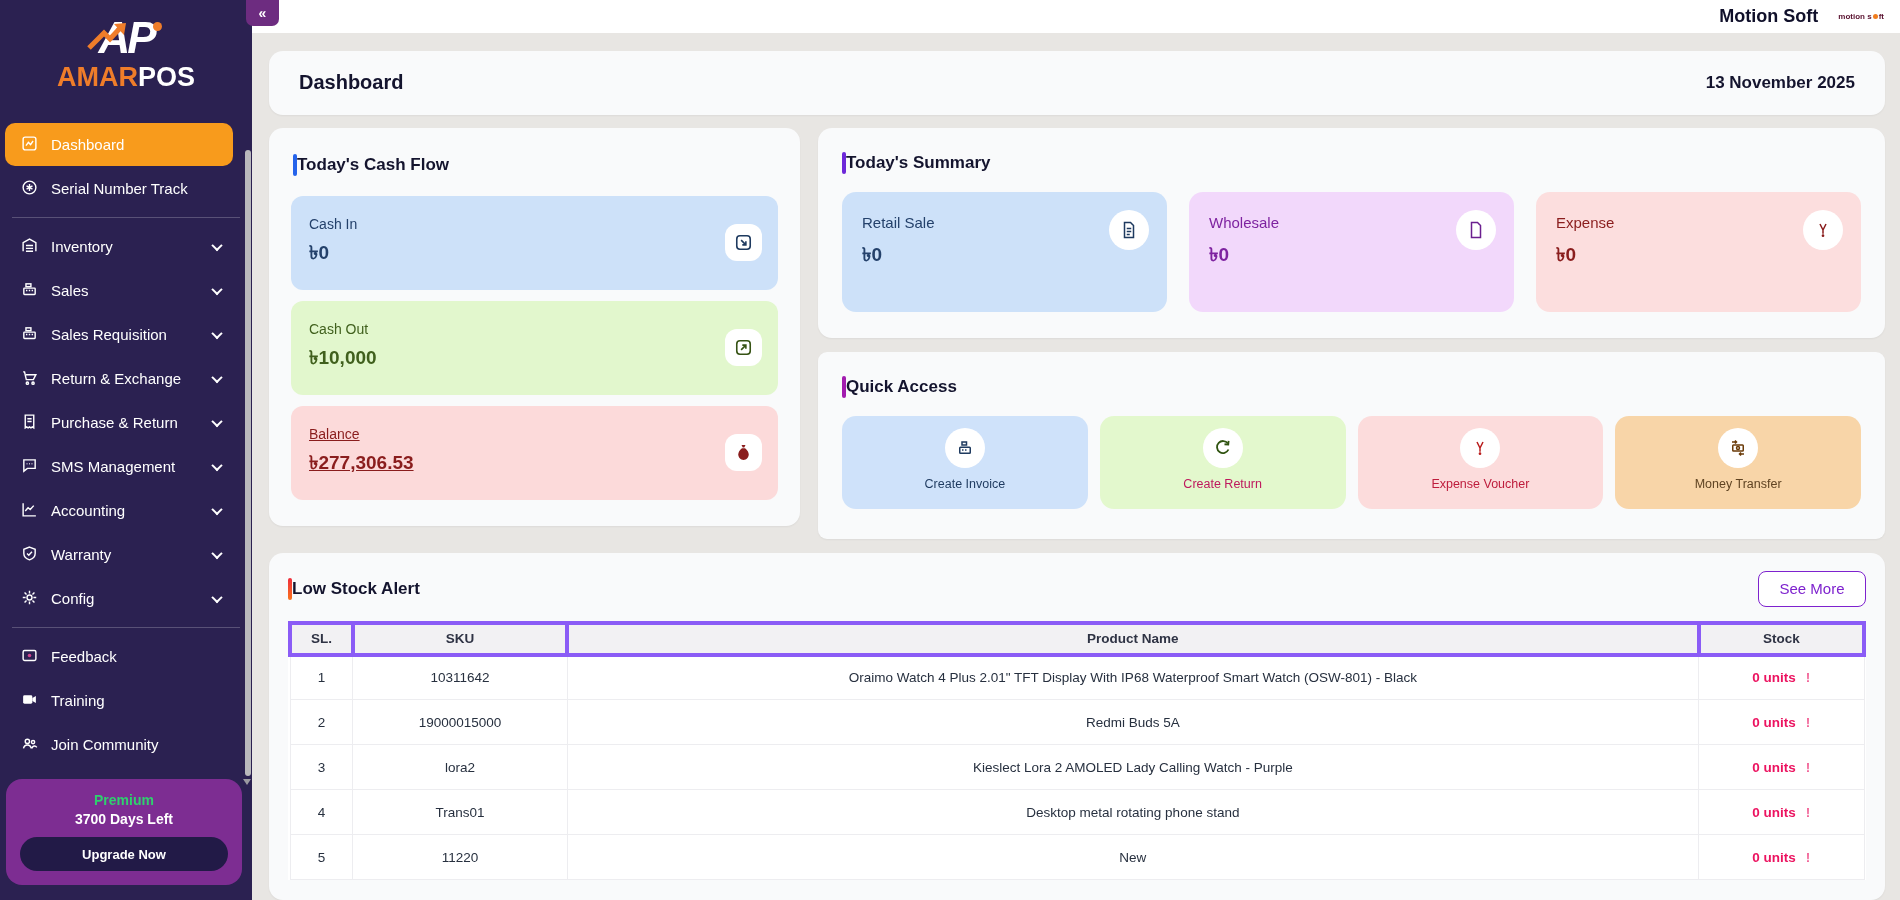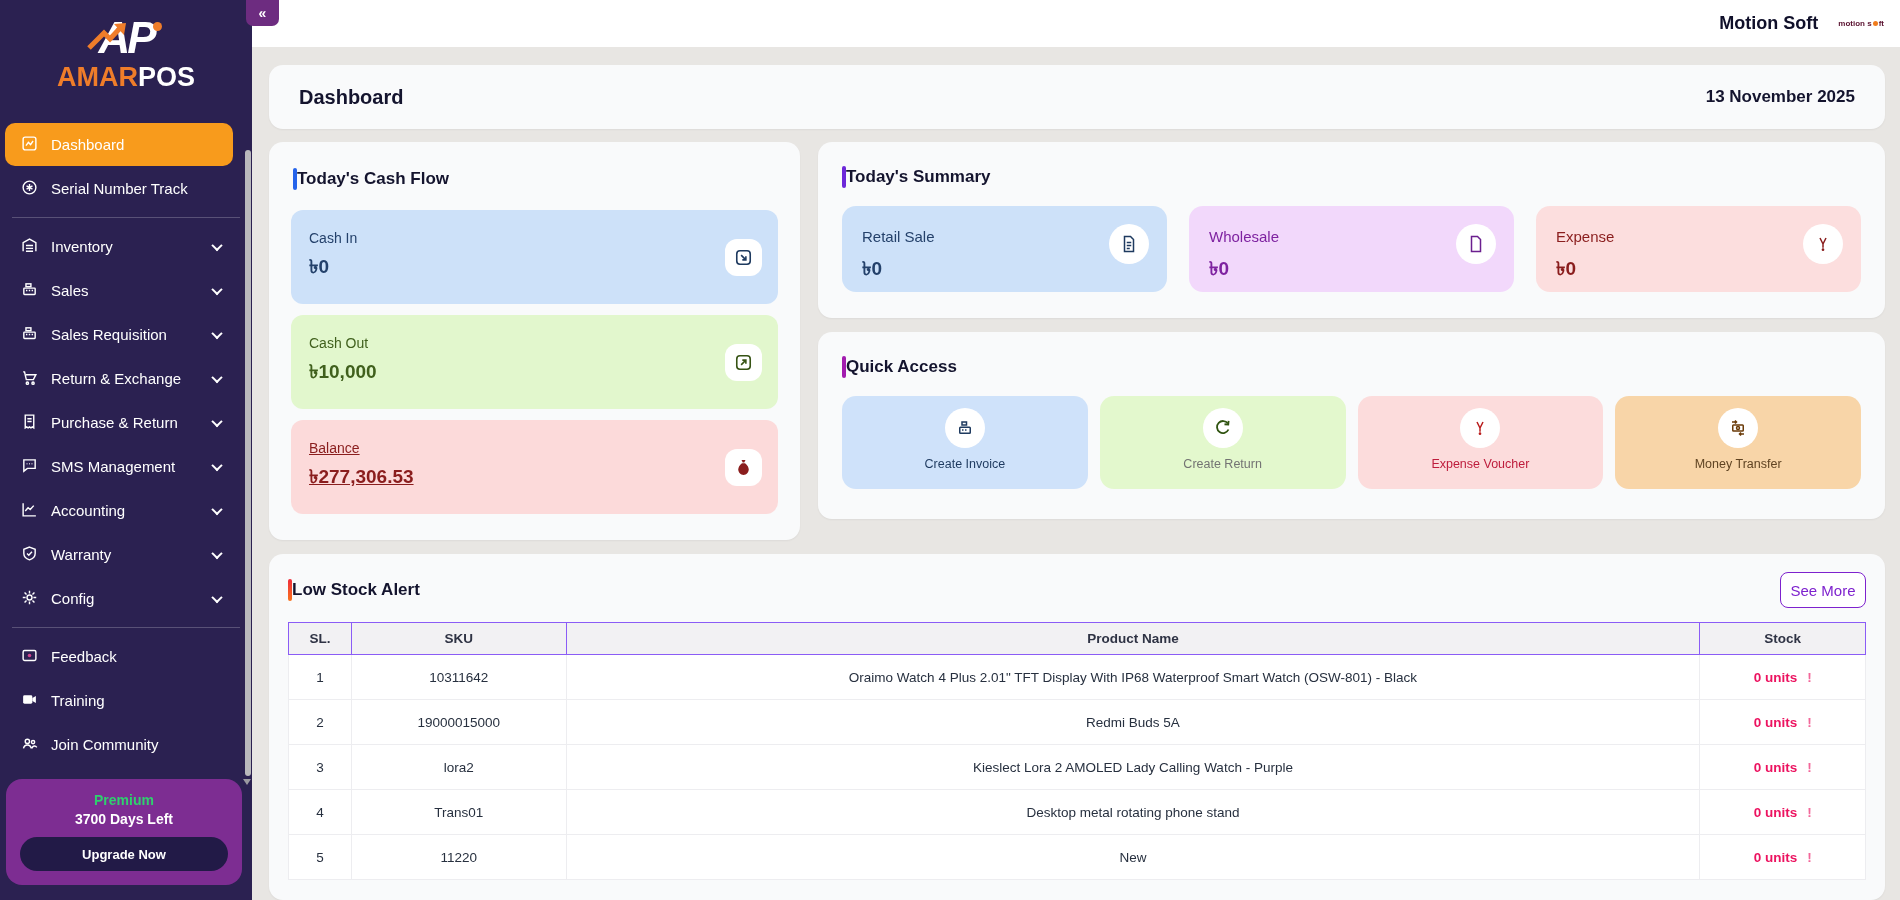--- a/index.html
+++ b/index.html
@@ -67,47 +67,47 @@
   .cf-cashin  { background:#cde1f9; color:#24416b; }
   .cf-cashout { background:#e2f7cd; color:#40601d; }
   .cf-balance { background:#fcdada; color:#8a1d1d; }
 
   .right-col { flex:1; display:flex; flex-direction:column; gap:14px; }
 
   
   .summary-panel { padding:24px 24px 26px; }
   .summary-panel .sec-title { margin-bottom:18px; }
   .summary-cards { display:flex; gap:22px; }
-  .sum-card { flex:1; height:86px; border-radius:14px; padding:22px 20px; position:relative; cursor:pointer; }
+  .sum-card { flex:1; height:120px; border-radius:14px; padding:22px 20px; position:relative; cursor:pointer; }
   .sum-label { font-size:15px; font-weight:500; }
   .sum-value { font-size:19px; font-weight:700; margin-top:9px; }
   .sum-icon { position:absolute; right:18px; top:18px; width:40px; height:40px; border-radius:50%; background:#fff; display:flex; align-items:center; justify-content:center; }
   .sum-retail { background:#cde1f9; color:#24416b; }
   .sum-wholesale { background:#f2d8fb; color:#7e22a0; }
   .sum-expense { background:#fcdede; color:#8a1d1d; }
 
   
-  .quick-panel { padding:24px 24px 30px; }
+  .quick-panel { padding:24px 24px 30px;border-radius:9px; }
   .quick-panel .sec-title { margin-bottom:18px; }
   .qa-row { display:flex; gap:12px; }
   .qa-btn { flex:1; height:93px; border-radius:14px; text-align:center; padding-top:12px; cursor:pointer; }
   .qa-icon { width:40px; height:40px; border-radius:50%; background:#fff; margin:0 auto; display:flex; align-items:center; justify-content:center; }
   .qa-label { font-size:12.5px; font-weight:500; margin-top:9px; }
   .qa-invoice { background:#cfe2fa; color:#1e3a5f; }
-  .qa-return { background:#e3f8cd; color:#737373; }
+  .qa-return { background:#e3f8cd; color:#be185d; }
   .qa-voucher { background:#fcdcdc; color:#be1c3c; }
   .qa-collect { background:#e9d8fb; color:#6b21a8; }
   .qa-transfer { background:#f8d5a8; color:#5f4322; }
 
   
   .lowstock-panel { margin-top:14px; padding:18px 19px 20px; }
   .ls-head { display:flex; align-items:center; justify-content:space-between; margin-bottom:14px; }
-  .see-more-btn { width:86px; height:36px; background:#fff; border:1.5px solid #7e22ce; color:#7e22ce; border-radius:8px; font-size:15px; font-family:inherit; cursor:pointer; }
+  .see-more-btn { width:108px; height:36px; background:#fff; border:1.5px solid #7e22ce; color:#7e22ce; border-radius:8px; font-size:15px; font-family:inherit; cursor:pointer; }
   table { width:100%; border-collapse:collapse; background:#fff; }
-  th { background:#f2f1f3; height:32px; font-size:13.5px; font-weight:700; color:#2f3344; border:1px solid #8b5cf6; }
+  th { background:#f2f1f3; height:32px; font-size:13.5px; font-weight:700; color:#2f3344; border:4px solid #8b5cf6; }
   td { height:45px; font-size:13.5px; color:#27303f; text-align:center; border:1px solid #ededf0; background:#fff; }
   .stock-val { font-weight:700; color:#ec1360; }
   .stock-warn { color:#f2679a; font-weight:700; margin-left:10px; }
 </style>
 </head>
 <body>
 
 <aside class="sidebar">
   <div class="logo-wrap">
     <div class="monogram">

